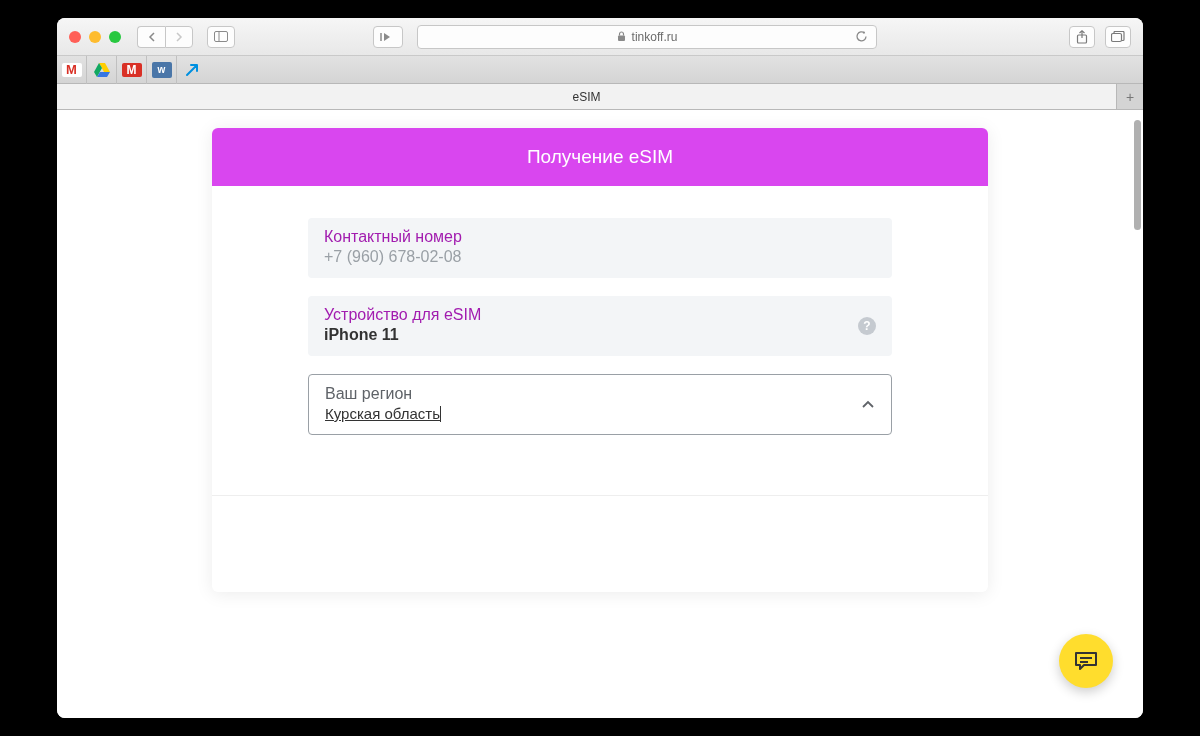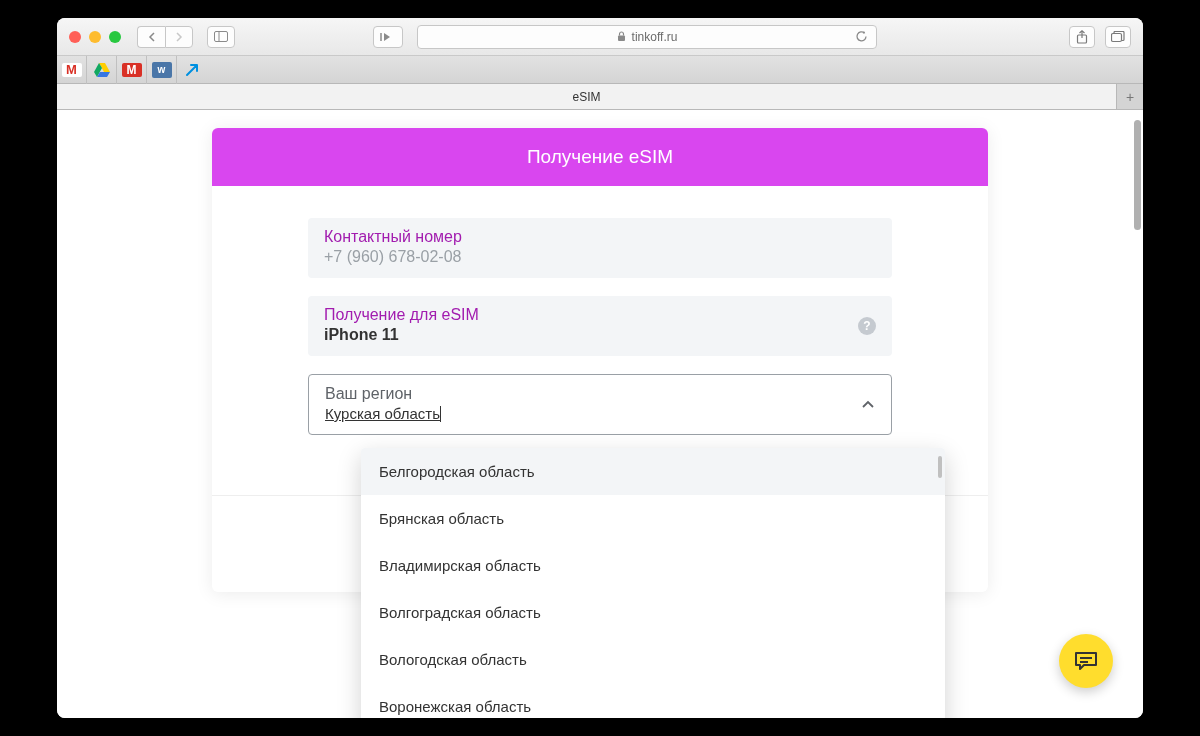--- a/index.html
+++ b/index.html
@@ -176,21 +176,21 @@
     <div class="card">
       <div class="card-header">Получение eSIM</div>
       <div class="card-body">
 
         <div class="field">
           <div class="field-label">Контактный номер</div>
           <div class="field-value">+7 (960) 678-02-08</div>
         </div>
 
         <div class="field">
-          <div class="field-label">Получение для eSIM</div>
+          <div class="field-label">Устройство для eSIM</div>
           <div class="field-value dark">iPhone 11</div>
           <div class="field-help">?</div>
         </div>
 
         <div class="field open">
           <div class="field-label">Ваш регион</div>
           <div class="region-input-wrap">
             <span class="field-value">Курская область</span>
               <span class="cursor"></span>
           </div>
@@ -199,29 +199,20 @@
                 <path d="M2 7 L7 2 L12 7" stroke="#5f6368" stroke-width="1.8" fill="none"></path>
               </svg>
           </div>
         </div>
 
       </div>
       <div style="height:1px; background:#eee; margin:0;"></div>
       <div style="height:96px;"></div>
     </div>
 
-    <div class="dropdown">
-      <div class="dd-item">Белгородская область</div>
-      <div class="dd-item">Брянская область</div>
-      <div class="dd-item">Владимирская область</div>
-      <div class="dd-item">Волгоградская область</div>
-      <div class="dd-item">Вологодская область</div>
-      <div class="dd-item">Воронежская область</div>
-      <div class="dd-scroll"></div>
-    </div>
 
     <div class="chat-btn">
       <svg class="chat-icon" viewBox="0 0 24 20">
         <path d="M2 2 h20 a0 0 0 0 1 0 0 v12 a0 0 0 0 1 0 0 h-12 l-4 4 v-4 h-4 z" fill="none" stroke="#333" stroke-width="2" stroke-linejoin="round"></path>
         <line x1="6" y1="7" x2="18" y2="7" stroke="#333" stroke-width="2"></line>
         <line x1="6" y1="11" x2="14" y2="11" stroke="#333" stroke-width="2"></line>
       </svg>
     </div>
 
   </div>

